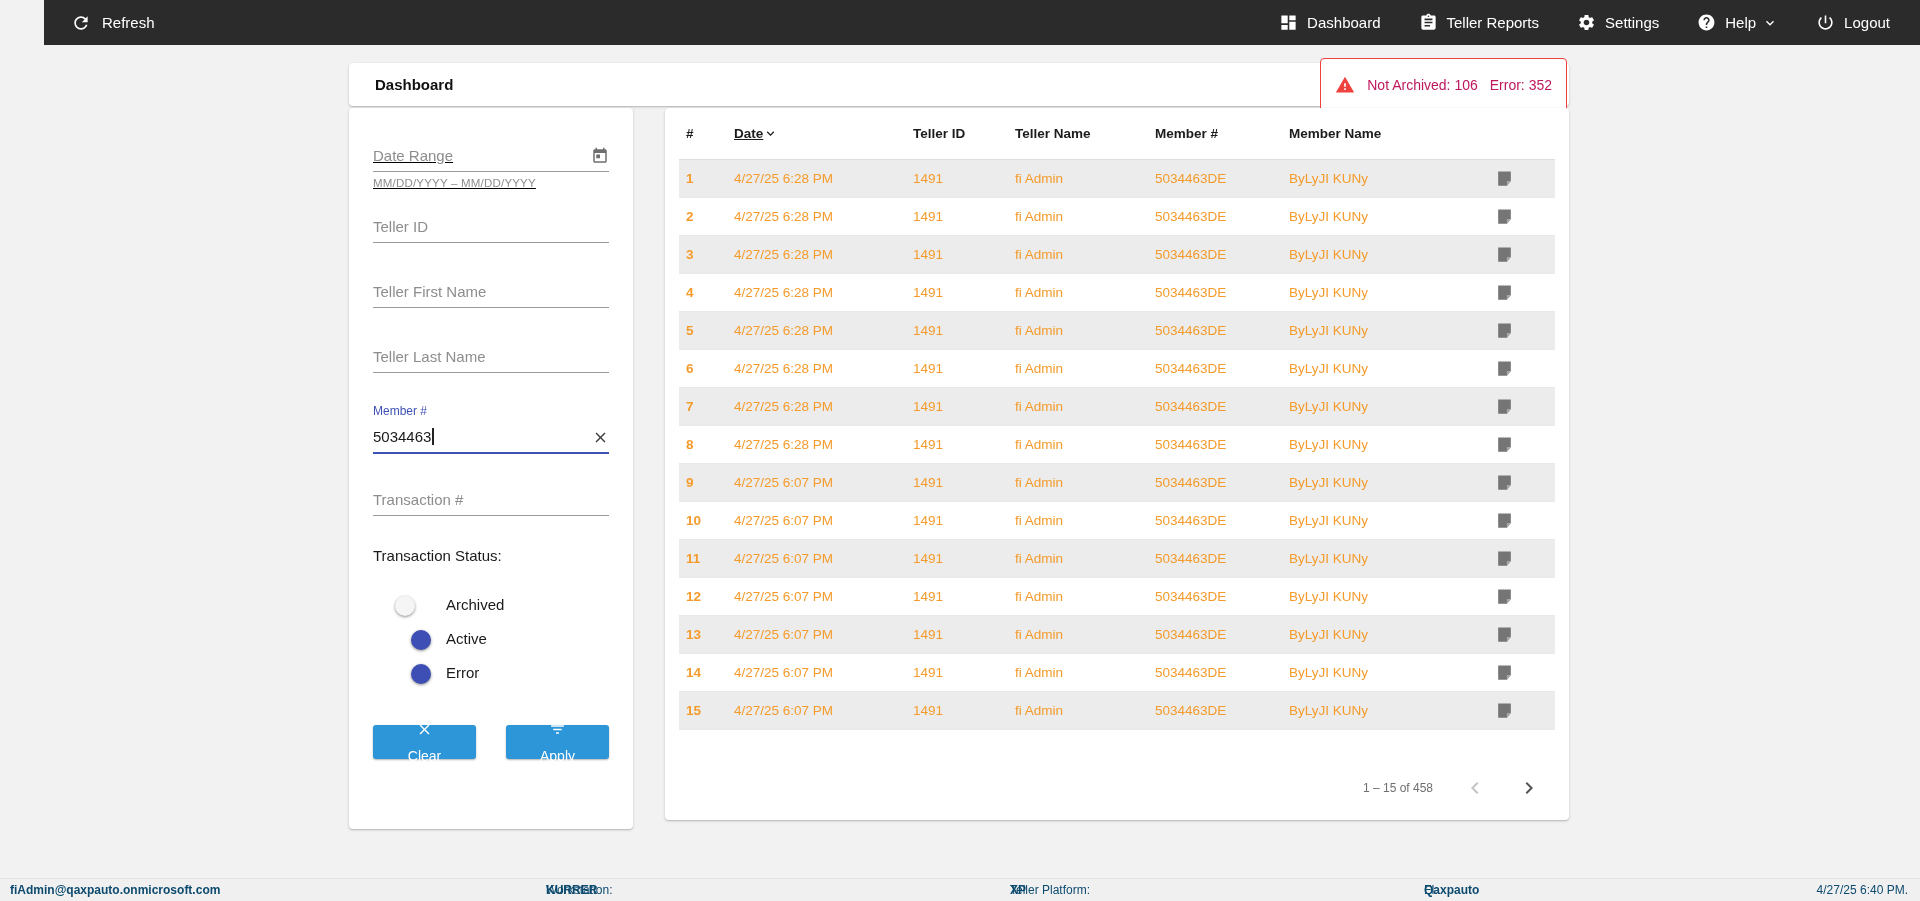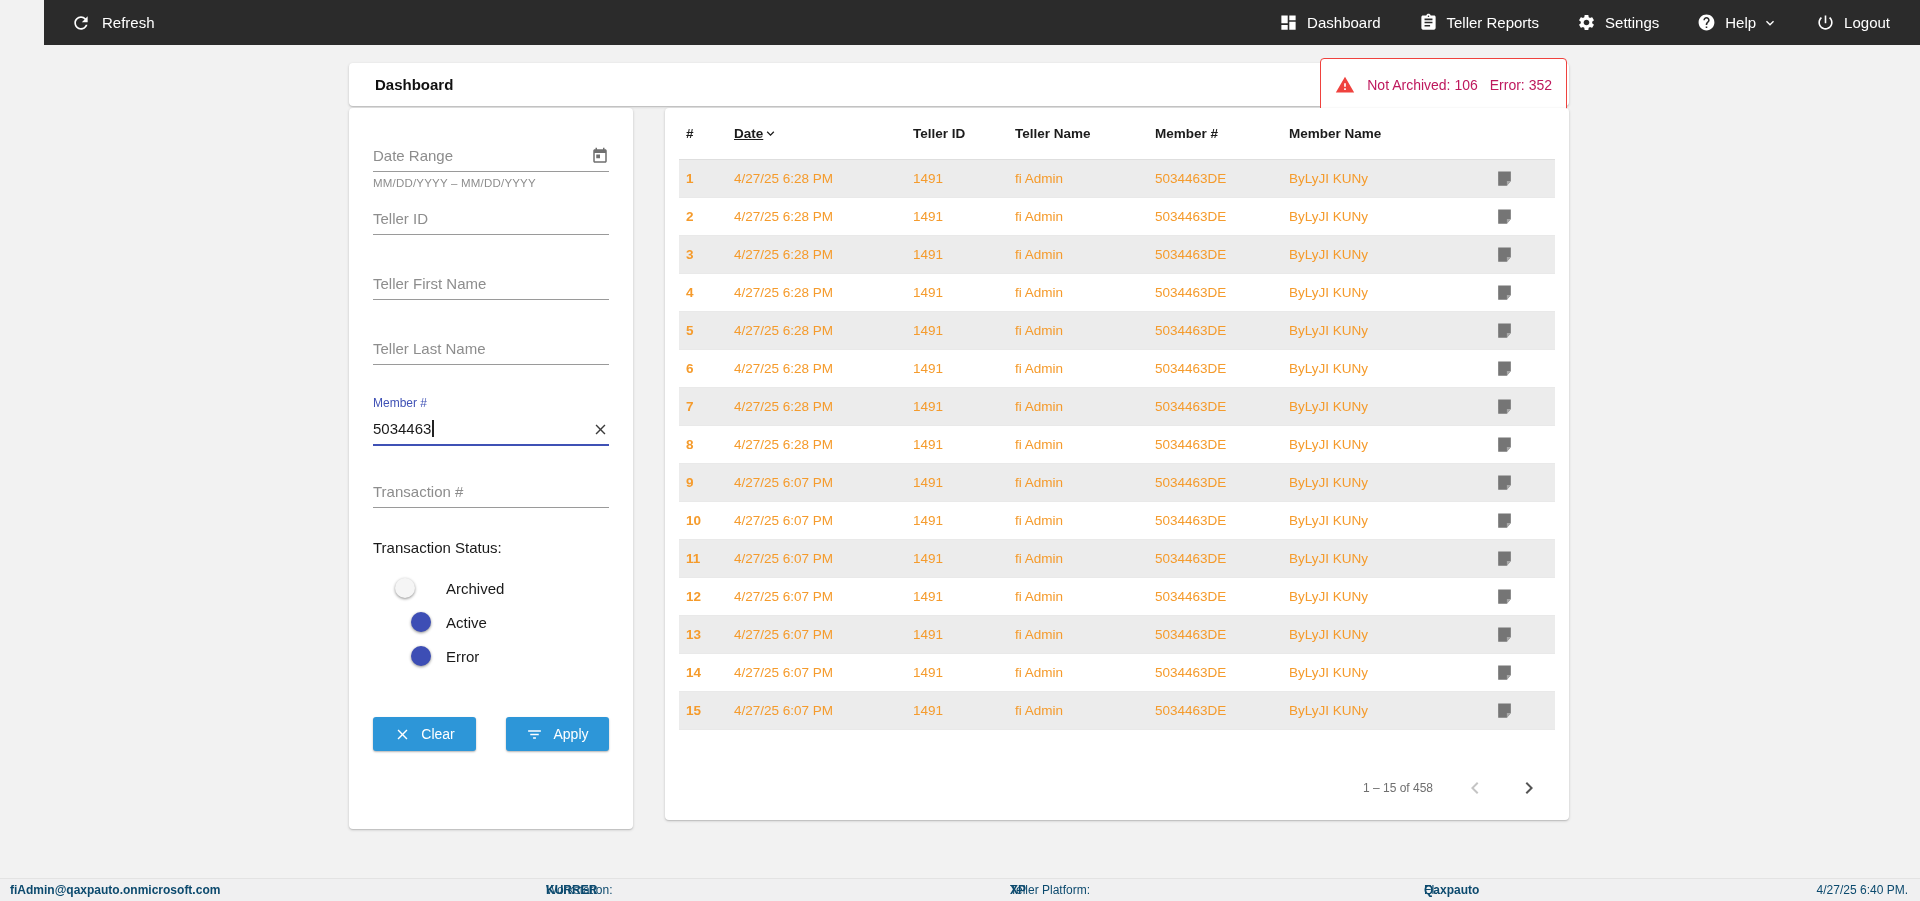--- a/index.html
+++ b/index.html
@@ -54,54 +54,54 @@
   }
   .field-line input {
     border: none; outline: none; background: transparent;
     font-family: inherit; font-size: 15px; color: #333;
     width: 100%; padding: 0 0 7px 0;
   }
   .field-line input::placeholder { color: #8d8d8d; opacity: 1; }
   .field-icon { margin-bottom: 6px; cursor: pointer; }
   .field-icon svg { fill: #6f6f6f; }
   .text-field { margin-bottom: 31px; }
-  .date-field { margin-bottom: 12px; }
+  .date-field { margin-bottom: 20px; text-decoration: underline; }
   .helper { font-size: 11.5px; color: #8d8d8d; margin-top: 5px; letter-spacing: .2px; }
 
   .member-field { margin-top: 20px; margin-bottom: 28px; }
   .member-label { font-size: 12px; color: #3f51b5; margin-bottom: 2px; }
   .member-line {
     display: flex; align-items: flex-end; height: 34px;
     border-bottom: 2px solid #3f51b5; cursor: text;
   }
   .member-value { font-size: 15px; color: #1a1a1a; padding-bottom: 7px; flex: 1; display: flex; align-items: flex-end; }
   .caret { display: inline-block; width: 1.5px; height: 17px; background: #222; margin-left: 1px; }
   .member-clear { margin-bottom: 6px; cursor: pointer; }
   .member-clear svg { fill: #3c3c3c; }
 
   .status-label { font-size: 15px; color: #1a1a1a; margin-top: 14px; }
   .toggles { margin: 15px 0 0 22px; }
-  .toggle-row { display: flex; align-items: center; gap: 15px; height: 34px; cursor: pointer; }
+  .toggle-row { display: flex; align-items: flex-end; gap: 15px; height: 34px; cursor: pointer; }
   .switch { position: relative; width: 36px; height: 14px; flex: 0 0 36px; }
   .track { width: 36px; height: 14px; border-radius: 7px; background: #a2a2a2; }
   .thumb {
     position: absolute; top: -3px; left: 0; width: 20px; height: 20px;
     border-radius: 50%; background: #f5f5f5;
     box-shadow: 0 1px 3px rgba(0,0,0,.45);
   }
   .toggle-row.on .track { background: #8a93d1; }
   .toggle-row.on .thumb { left: 16px; background: #3d4eb5; }
   .toggle-label { font-size: 15px; color: #1a1a1a; }
 
   .filter-buttons { display: flex; gap: 30px; margin-top: 44px; }
   .btn {
     width: 105px; height: 34px; border: none; border-radius: 3px;
     background: #2d96d8; color: #fff; font-family: inherit; font-size: 14px;
     display: flex; align-items: center; justify-content: center; gap: 10px;
-    cursor: pointer; box-shadow: 0 1px 2px rgba(0,0,0,.3);
+    cursor: pointer; box-shadow: 0 1px 2px rgba(0,0,0,.3); flex-direction: column;
   }
   .btn svg { fill: #fff; }
 
   
   .table-card {
     position: absolute; left: 665px; top: 108px; width: 904px; height: 712px;
     padding: 0 14px;
   }
   .thead, .tr {
     display: grid;

